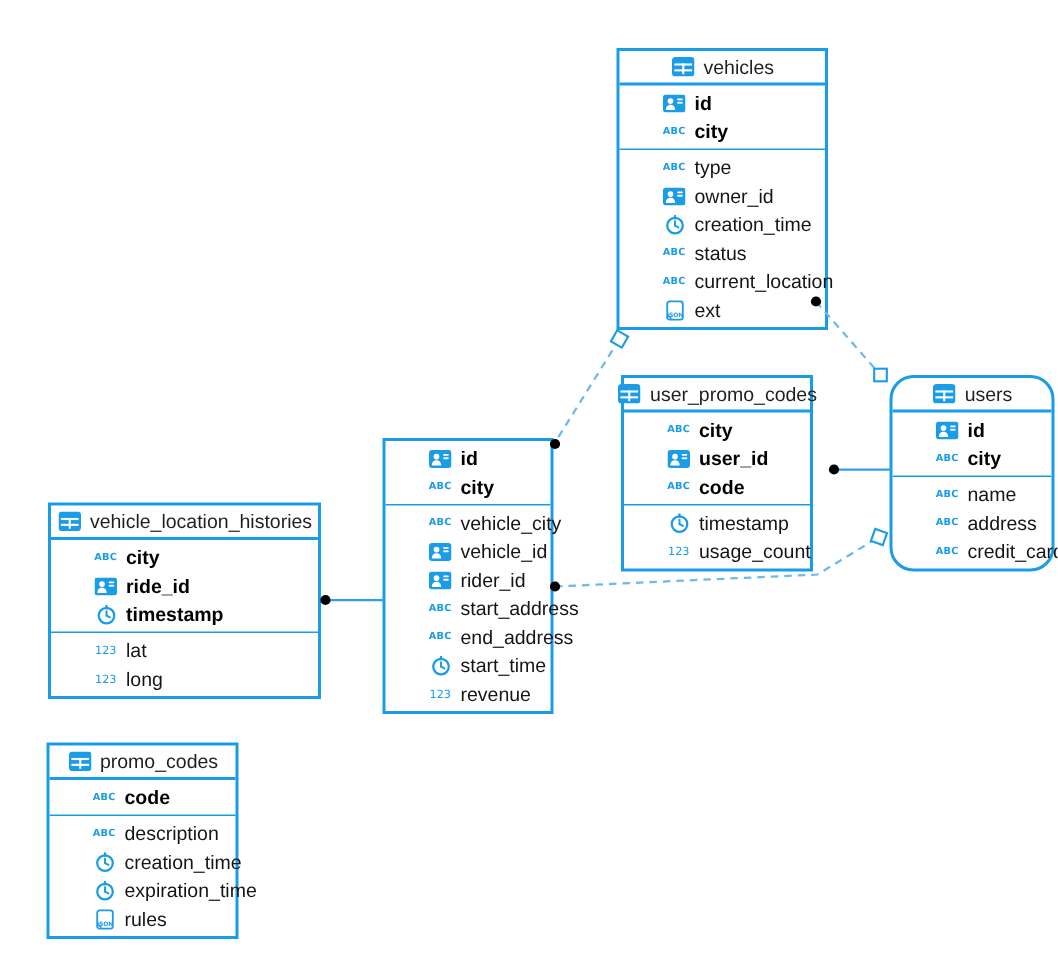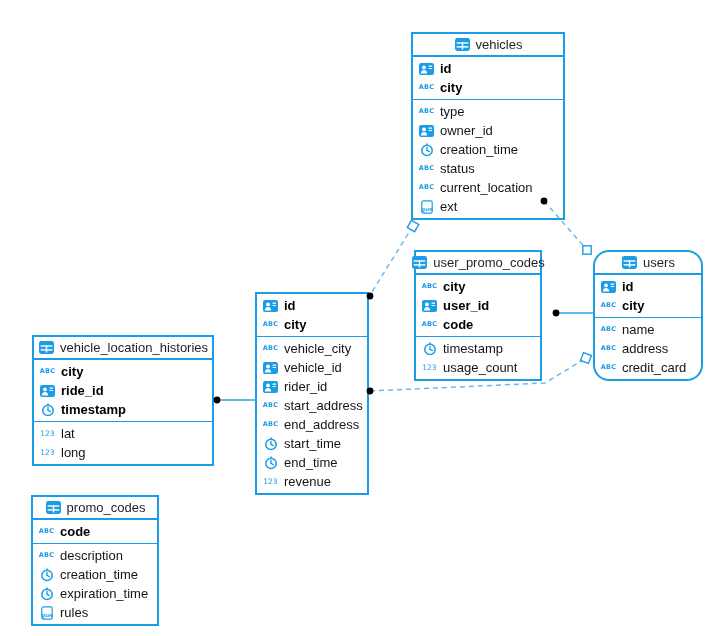--- a/index.html
+++ b/index.html
@@ -17,37 +17,37 @@
   }
   .tbl-header{
     height:21px;display:flex;align-items:center;justify-content:center;gap:5px;
     border-bottom:2px solid var(--accent);
     font-size:13px;font-weight:500;color:#1f1f1f;white-space:nowrap;
   }
   .section{padding:2px 0;}
   .section.keys{border-bottom:1.5px solid var(--accent);}
   .row{
     height:19px;display:flex;align-items:center;gap:5px;padding:0 5px;
-    font-size:13px;color:#151515;white-space:nowrap;
+    font-size:13px;color:#151515;white-space:nowrap;margin-left:23px;
   }
   .section.keys .row{font-weight:700;color:#000;}
   .icon{
     width:17px;flex:0 0 17px;display:inline-flex;
     align-items:center;justify-content:center;line-height:1;
   }
   .txtic{font-size:6.5px;font-weight:700;color:var(--accent);letter-spacing:.2px;font-family:"DejaVu Sans",sans-serif;}
   .numic{font-size:7.5px;font-weight:500;color:var(--accent);font-family:"DejaVu Sans",sans-serif;}
   svg.overlay{position:absolute;left:0;top:0;z-index:2;pointer-events:none;}
   svg.overlay .rel{pointer-events:stroke;}
 </style>
 </head>
 <body style="--accent: #1b9ce6; background: rgb(255, 255, 255);">
 
 <div class="canvas">
-    <div class="tbl" style="left: 411px; top: 32px; width: 154px;">
+    <div class="tbl" style="left: 411px; top: 32px; width: 141px;">
       <div class="tbl-header">
         <span class="icon">
           <svg width="15" height="13" viewBox="0 0 15 13" aria-hidden="true">
        <rect x="0" y="0" width="15" height="13" rx="2.4" fill="#1b9ce6"></rect>
        <rect x="1.6" y="4.3" width="11.8" height="1.4" fill="#fff"></rect>
        <rect x="1.6" y="8.2" width="11.8" height="1.4" fill="#fff"></rect>
        <rect x="6.8" y="4.3" width="1.4" height="7.2" fill="#fff"></rect>
      </svg>
         </span>
         <span>vehicles</span>
@@ -274,31 +274,20 @@
         <div class="row">
           <span class="icon">
             <svg width="14" height="14" viewBox="0 0 14 14" aria-hidden="true">
        <circle cx="7" cy="7.4" r="5.2" fill="#fff" stroke="#1b9ce6" stroke-width="1.5"></circle>
        <line x1="7" y1="0.9" x2="7" y2="2.6" stroke="#1b9ce6" stroke-width="1.5" stroke-linecap="round"></line>
        <line x1="7" y1="7.4" x2="7" y2="4.4" stroke="#1b9ce6" stroke-width="1.3" stroke-linecap="round"></line>
        <line x1="7" y1="7.4" x2="9.3" y2="8.6" stroke="#1b9ce6" stroke-width="1.3" stroke-linecap="round"></line>
      </svg>
           </span>
           <span>start_time</span>
-        </div>
-        <div class="row">
-          <span class="icon">
-            <svg width="14" height="14" viewBox="0 0 14 14" aria-hidden="true">
-       <circle cx="7" cy="7.4" r="5.2" fill="#fff" stroke="#1b9ce6" stroke-width="1.5"></circle>
-       <line x1="7" y1="0.9" x2="7" y2="2.6" stroke="#1b9ce6" stroke-width="1.5" stroke-linecap="round"></line>
-       <line x1="7" y1="7.4" x2="7" y2="4.4" stroke="#1b9ce6" stroke-width="1.3" stroke-linecap="round"></line>
-       <line x1="7" y1="7.4" x2="9.3" y2="8.6" stroke="#1b9ce6" stroke-width="1.3" stroke-linecap="round"></line>
-     </svg>
-          </span>
-          <span>end_time</span>
         </div>
         <div class="row">
           <span class="icon numic">123</span>
           <span>revenue</span>
         </div>
       </div>
     </div>
     <div class="tbl" style="left: 32px; top: 335px; width: 182px;">
       <div class="tbl-header">
         <span class="icon">

